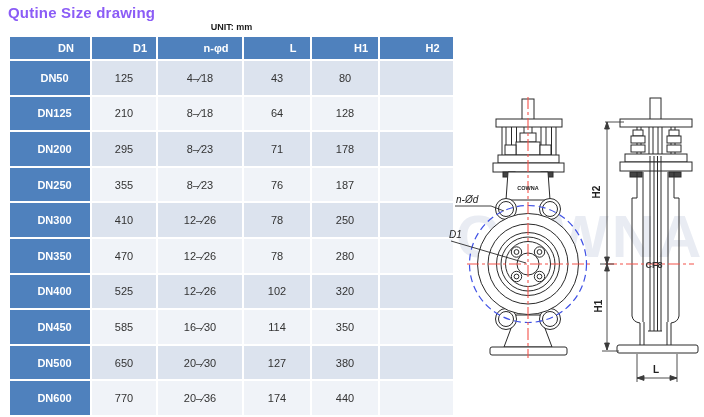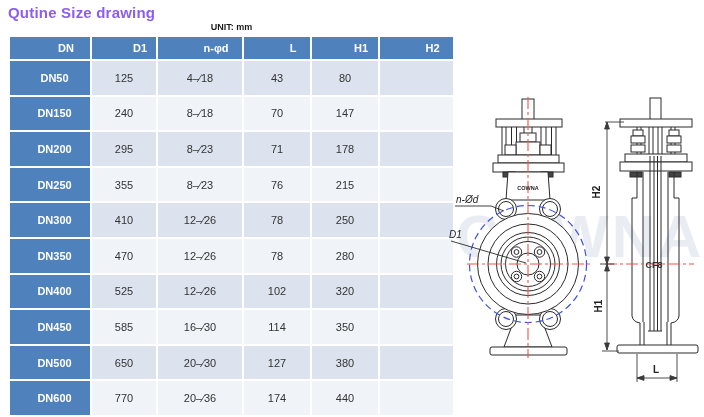--- a/index.html
+++ b/index.html
@@ -59,41 +59,41 @@
   <tbody>
       <tr>
         <td class="dn">DN50</td>
         <td>125</td>
         <td>4–∕18</td>
         <td>43</td>
         <td>80</td>
         <td></td>
       </tr>
       <tr>
-        <td class="dn">DN150</td>
-        <td>240</td>
+        <td class="dn">DN125</td>
+        <td>210</td>
         <td>8–∕18</td>
-        <td>70</td>
-        <td>147</td>
+        <td>64</td>
+        <td>128</td>
         <td></td>
       </tr>
       <tr>
         <td class="dn">DN200</td>
         <td>295</td>
         <td>8–∕23</td>
         <td>71</td>
         <td>178</td>
         <td></td>
       </tr>
       <tr>
         <td class="dn">DN250</td>
         <td>355</td>
         <td>8–∕23</td>
         <td>76</td>
-        <td>215</td>
+        <td>187</td>
         <td></td>
       </tr>
       <tr>
         <td class="dn">DN300</td>
         <td>410</td>
         <td>12–∕26</td>
         <td>78</td>
         <td>250</td>
         <td></td>
       </tr>

